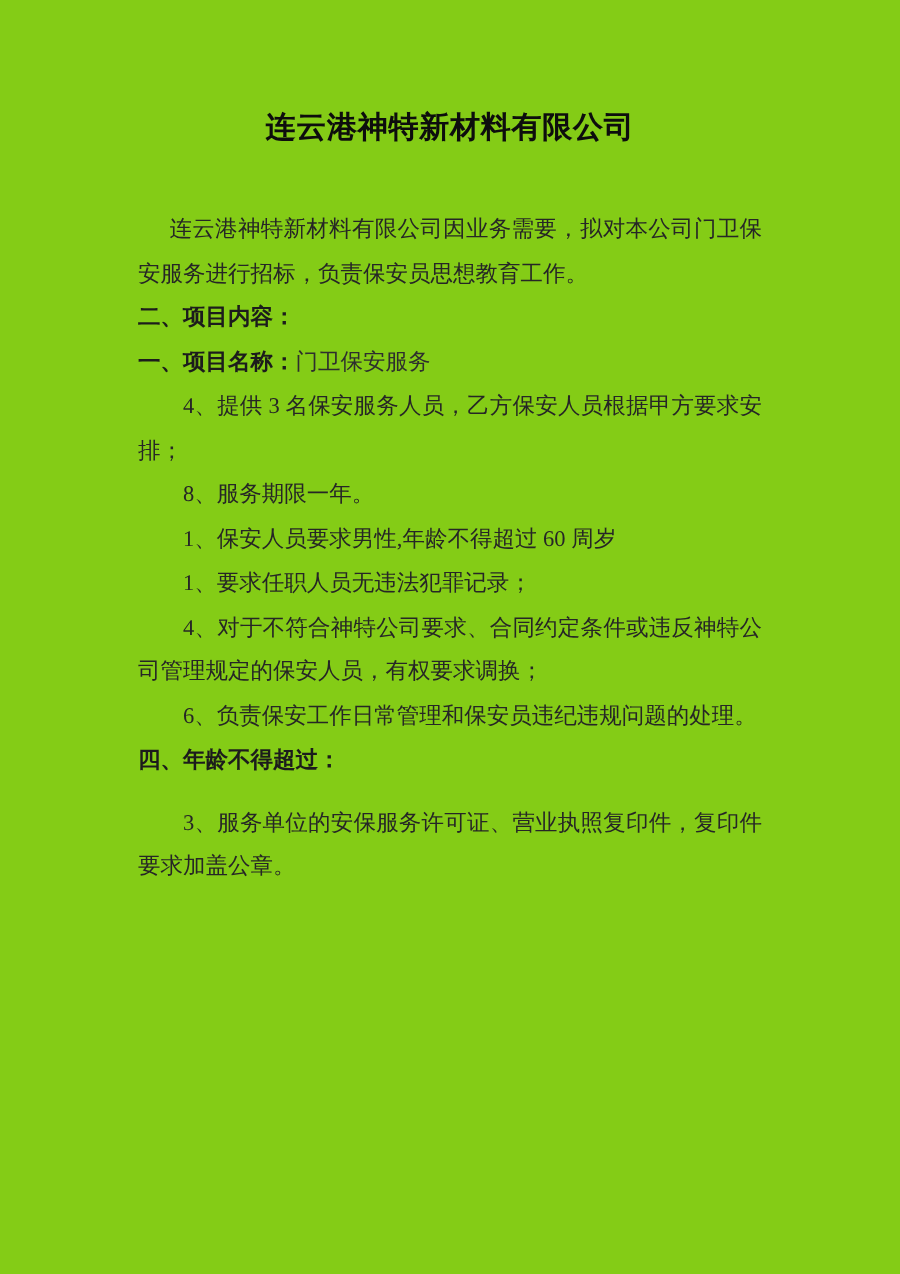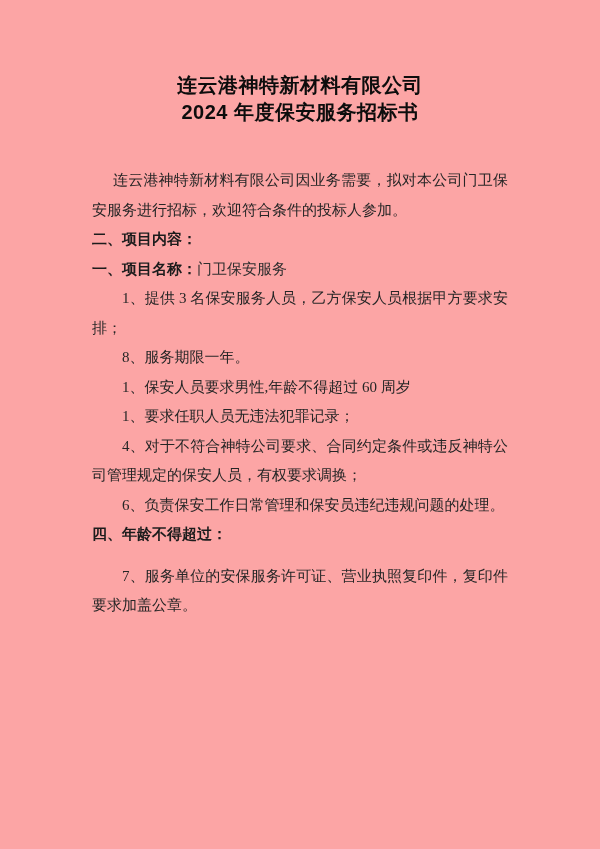--- a/index.html
+++ b/index.html
@@ -4,21 +4,21 @@
 <style>
   html, body {
     margin: 0;
     padding: 0;
     background: #ffffff;
   }
   .page {
     position: relative;
     width: 600px;
     height: 849px;
-    background: #fca5a5;
+    background: #84cc16;
     overflow: hidden;
     box-sizing: border-box;
     font-family: "Liberation Serif", serif;
     color: #262626;
   }
   .content {
     box-sizing: border-box;
     padding: 72px 92px 0 92px;
   }
   .title {
@@ -55,35 +55,34 @@
     margin-top: 12px !important;
   }
 </style>
 </head>
 <body>
 
 <div class="page">
   <div class="content">
 
     <div class="title">连云港神特新材料有限公司</div>
-    <div class="title">2024 年度保安服务招标书</div>
 
     <div class="bodytext">
 
-      <p class="intro">连云港神特新材料有限公司因业务需要，拟对本公司门卫保安服务进行招标，欢迎符合条件的投标人参加。</p>
+      <p class="intro">连云港神特新材料有限公司因业务需要，拟对本公司门卫保安服务进行招标，负责保安员思想教育工作。</p>
 
       <p class="heading">二、项目内容：</p>
 
       <p class="heading"><span>一、项目名称：</span><span class="inline-normal">门卫保安服务</span></p>
-      <p class="item">1、提供 3 名保安服务人员，乙方保安人员根据甲方要求安排；</p>
+      <p class="item">4、提供 3 名保安服务人员，乙方保安人员根据甲方要求安排；</p>
       <p class="item">8、服务期限一年。</p>
 
       <p class="item">1、保安人员要求男性,年龄不得超过 60 周岁</p>
       <p class="item">1、要求任职人员无违法犯罪记录；</p>
       <p class="item">4、对于不符合神特公司要求、合同约定条件或违反神特公司管理规定的保安人员，有权要求调换；</p>
       <p class="item">6、负责保安工作日常管理和保安员违纪违规问题的处理。</p>
 
       <p class="heading">四、年龄不得超过：</p>
-      <p class="item gap-before">7、服务单位的安保服务许可证、营业执照复印件，复印件要求加盖公章。</p>
+      <p class="item gap-before">3、服务单位的安保服务许可证、营业执照复印件，复印件要求加盖公章。</p>
 
     </div>
   </div>
 </div>
 
 </body></html>

